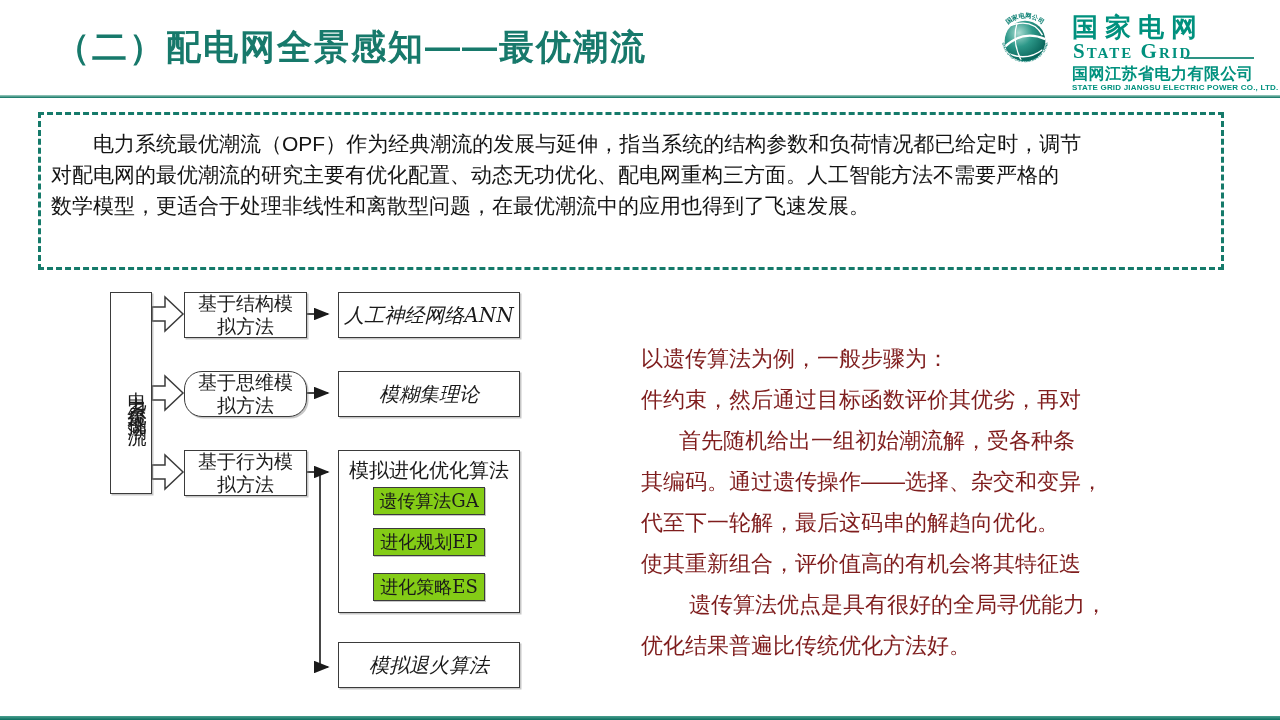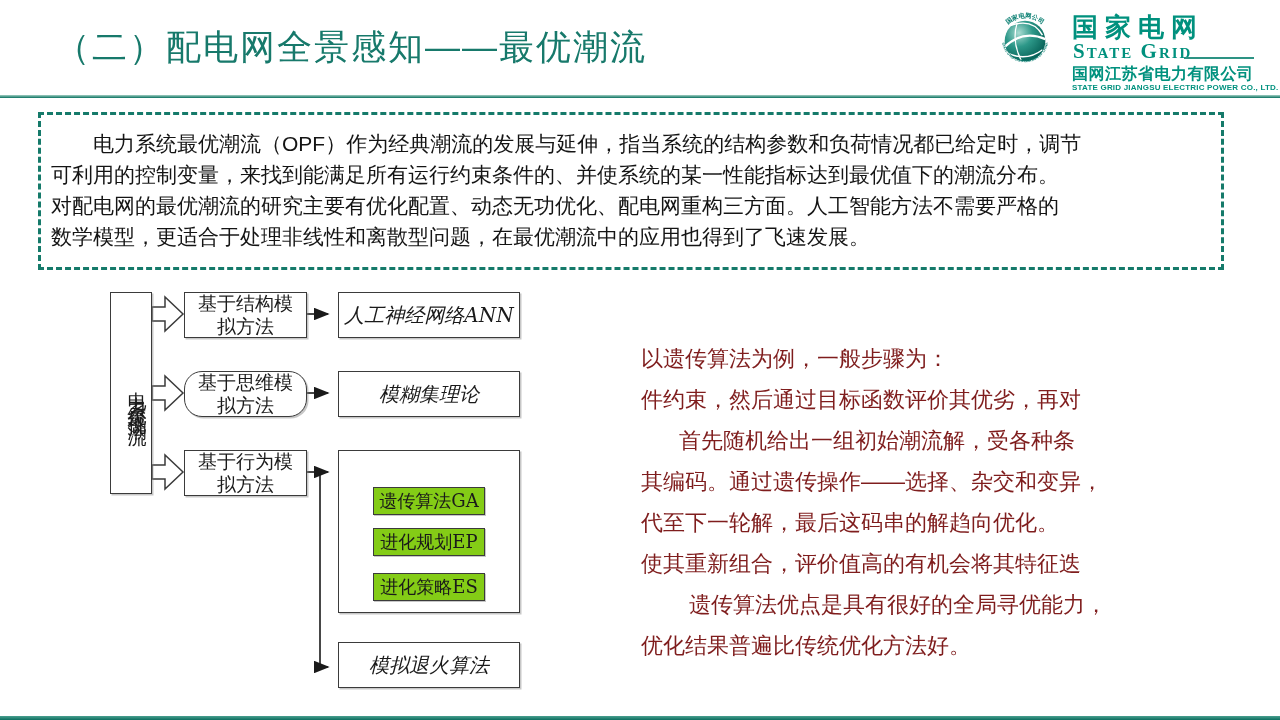--- a/index.html
+++ b/index.html
@@ -1,19 +1,19 @@
 <!DOCTYPE html>
 <html><head>
 <meta charset="utf-8">
 <style>
   html,body{margin:0;padding:0;background:#fff;}
   .slide{position:relative;width:1280px;height:720px;background:#ffffff;overflow:hidden;
          font-family:"Liberation Sans",sans-serif;}
   
-  .page-title{position:absolute;left:55px;top:24px;font-size:35px;font-weight:normal;
+  .page-title{position:absolute;left:55px;top:24px;font-size:35px;font-weight:bold;
               color:#17796b;letter-spacing:2px;white-space:nowrap;}
   .top-rule{position:absolute;left:0;top:95px;width:1280px;height:3px;
             background:linear-gradient(180deg,#a3cfc3 0%,#1f7e6e 85%);}
   .bottom-rule{position:absolute;left:0;bottom:0;width:1280px;height:4px;
             background:linear-gradient(180deg,#49a08f 0%,#0d6e5f 100%);}
   
   .logo{position:absolute;left:988px;top:6px;width:272px;height:86px;color:#00917e;}
   .emblem{position:absolute;left:6px;top:4px;width:62px;height:62px;}
   .logo-cn{position:absolute;left:84px;top:4px;font-size:26px;font-weight:bold;
            letter-spacing:7px;white-space:nowrap;}
@@ -85,21 +85,20 @@
     <div class="logo-en">State Grid</div>
     <div class="logo-rule"></div>
     <div class="logo-co-cn">国网江苏省电力有限公司</div>
     <div class="logo-co-en">STATE GRID JIANGSU ELECTRIC POWER CO., LTD.</div>
   </div>
 
   <div class="top-rule"></div>
 
   <div class="intro-box">
     <div class="intro-line first">电力系统最优潮流（OPF）作为经典潮流的发展与延伸，指当系统的结构参数和负荷情况都已给定时，调节</div>
-    <div class="intro-line">可利用的控制变量，来找到能满足所有运行约束条件的、并使系统的某一性能指标达到最优值下的潮流分布。</div>
     <div class="intro-line">对配电网的最优潮流的研究主要有优化配置、动态无功优化、配电网重构三方面。人工智能方法不需要严格的</div>
     <div class="intro-line">数学模型，更适合于处理非线性和离散型问题，在最优潮流中的应用也得到了飞速发展。</div>
   </div>
 
   <svg class="connectors" width="1280" height="720" viewBox="0 0 1280 720">
     <defs>
       <marker id="ah" markerWidth="10" markerHeight="8" refX="9" refY="4" orient="auto">
         <path d="M0,0 L10,4 L0,8 z" fill="#1a1a1a"></path>
       </marker>
     </defs>
@@ -126,20 +125,21 @@
   </div>
   <div class="dbox mbox" style="top:450px;">
     <span>基于行为模</span>
     <span>拟方法</span>
   </div>
 
   <div class="dbox rbox" style="top:292px;">人工神经网络ANN</div>
   <div class="dbox rbox" style="top:371px;">模糊集理论</div>
 
   <div class="dbox bigbox">
+    <div class="bb-title">模拟进化优化算法</div>
     <div class="subbox" style="top:36px;">遗传算法GA</div>
     <div class="subbox" style="top:77px;">进化规划EP</div>
     <div class="subbox" style="top:122px;">进化策略ES</div>
   </div>
 
   <div class="dbox rbox" style="top:642px;">模拟退火算法</div>
 
   <div class="right-text">
     <div class="rt-line">以遗传算法为例，一般步骤为：</div>
     <div class="rt-line">件约束，然后通过目标函数评价其优劣，再对</div>

